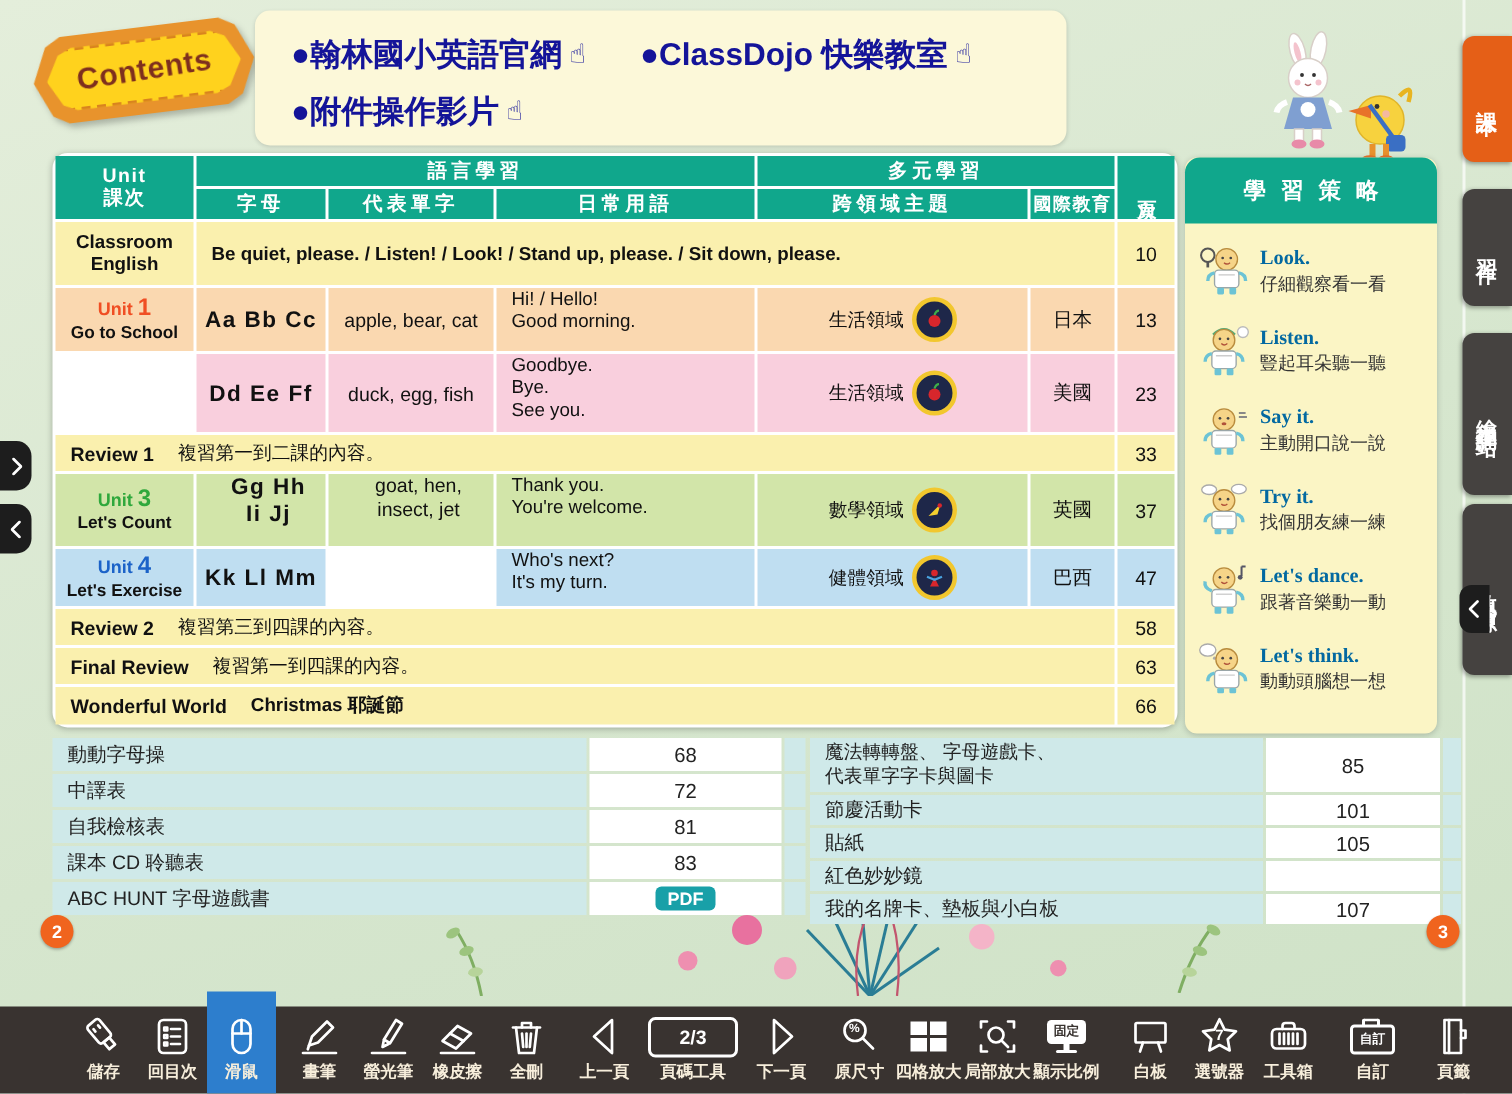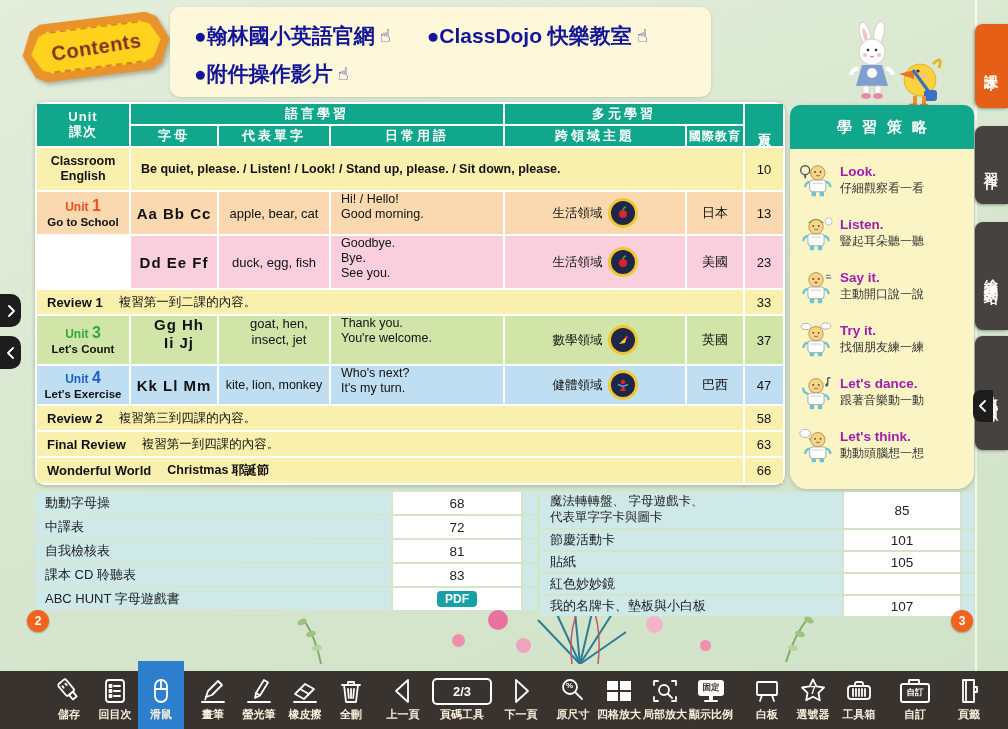--- a/index.html
+++ b/index.html
@@ -52,26 +52,26 @@
   .phrases{font-size:12.5px;align-items:flex-start;}
   .lbl2{flex-direction:column;font-weight:bold;font-size:12.5px;line-height:1.2;}
   .sentence{font-size:12.5px;font-weight:600;}
   .revcell{gap:16px;font-size:12.5px;}
   .revlbl{font-weight:bold;font-size:13px;white-space:nowrap;}
   .domain{gap:5px;font-size:12.5px;}
   .dbadge{width:24px;height:24px;border-radius:50%;background:#1e2749;border:3px solid #f2c72e;display:flex;align-items:center;justify-content:center;flex:none;}
   .pg{font-size:13px;}
 
   
-  .spanel{position:absolute;left:790px;top:105px;width:184px;height:384px;background:#fbf5c5;border-radius:17px;box-shadow:0 1px 4px rgba(0,0,0,.2);box-sizing:border-box;}
+  .spanel{position:absolute;left:790px;top:105px;width:168px;height:384px;background:#fbf5c5;border-radius:8px;box-shadow:0 1px 4px rgba(0,0,0,.2);box-sizing:border-box;font-family:Liberation Serif, serif;}
   .spanel-head{height:44px;background:#10a78c;border-radius:10px 10px 0 0;color:#fff;display:flex;align-items:center;justify-content:center;font-weight:bold;font-size:15px;letter-spacing:10px;padding-left:10px;}
   .sitems{padding:5px 4px 0 8px;}
   .sitem{display:flex;align-items:center;gap:6px;height:53px;}
   .stext{display:flex;flex-direction:column;}
-  .sen{font-weight:bold;font-size:13.5px;color:#a21caf;}
+  .sen{font-weight:bold;font-size:13.5px;color:#0369a1;}
   .szh{font-size:12px;color:#333;margin-top:1px;}
 
   
   .apx{position:absolute;left:35px;top:492px;width:938px;height:124px;}
   .apx-left{position:absolute;left:0;top:0;display:grid;grid-template-columns:356px 128px 14px;grid-auto-rows:22px;gap:2px;}
   .apx-right{position:absolute;left:505px;top:0;display:grid;grid-template-columns:302px 116px 12px;grid-template-rows:36px 20px 20px 20px 20px;gap:2px;}
   .ac{background:#cfe9e9;display:flex;align-items:center;padding-left:10px;font-size:13px;color:#222;box-sizing:border-box;}
   .ac2{flex-direction:column;align-items:flex-start;justify-content:center;line-height:1.25;font-size:12.5px;}
   .apg{background:#fff;display:flex;align-items:center;justify-content:center;font-size:13.5px;color:#222;}
   .atail{background:#cfe9e9;}
@@ -315,21 +315,20 @@
       </span>
     </div>
     <div class="cell g gc6 r7">英國</div>
     <div class="cell g gc7 r7 pg">37</div>
 
     <div class="cell b gc1 r8 unitcell">
       <div class="uline"><span class="u4">Unit</span> <span class="un u4">4</span></div>
       <div class="uname">Let's Exercise</div>
     </div>
     <div class="cell b gc2 r8 letters">Kk Ll Mm</div>
-    <div class="cell b gc3 r8 words" style="font-size:12.5px;">kite, lion, monkey</div>
     <div class="cell b gc4 r8 al phrases colc">
       <div>Who's next?</div>
       <div>It's my turn.</div>
     </div>
     <div class="cell b gc5 r8 domain">
       <span>健體領域</span>
       <span class="dbadge">
         <svg width="16" height="16">
             <circle cx="8" cy="5" r="2.2" fill="#d8262c"></circle>
             <path d="M8 8 l-3 6 h6 z" fill="#d8262c"></path>

